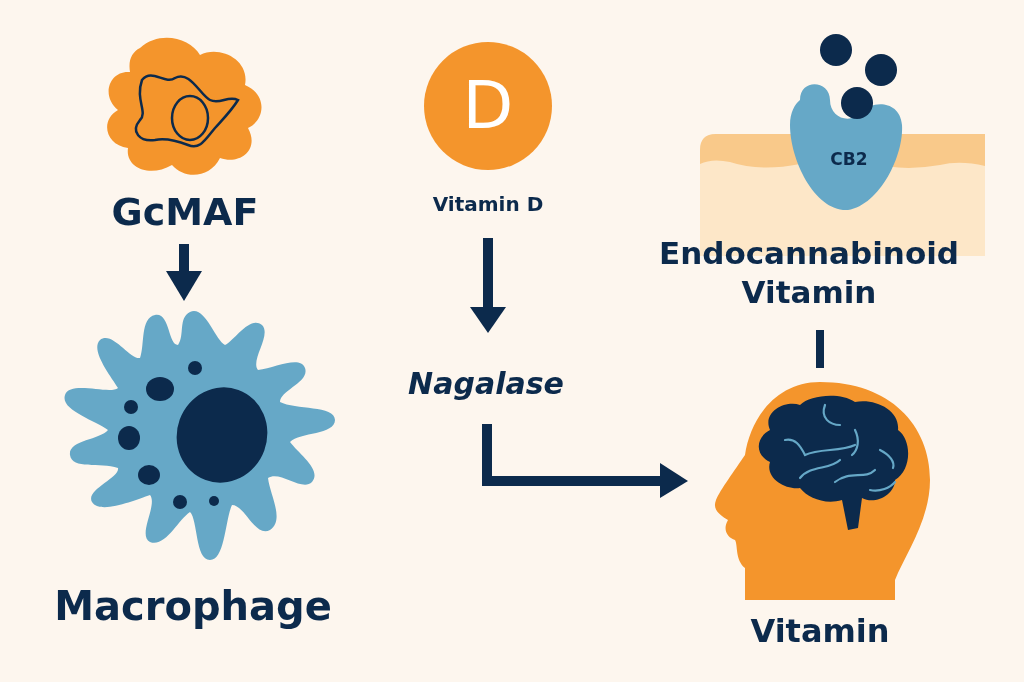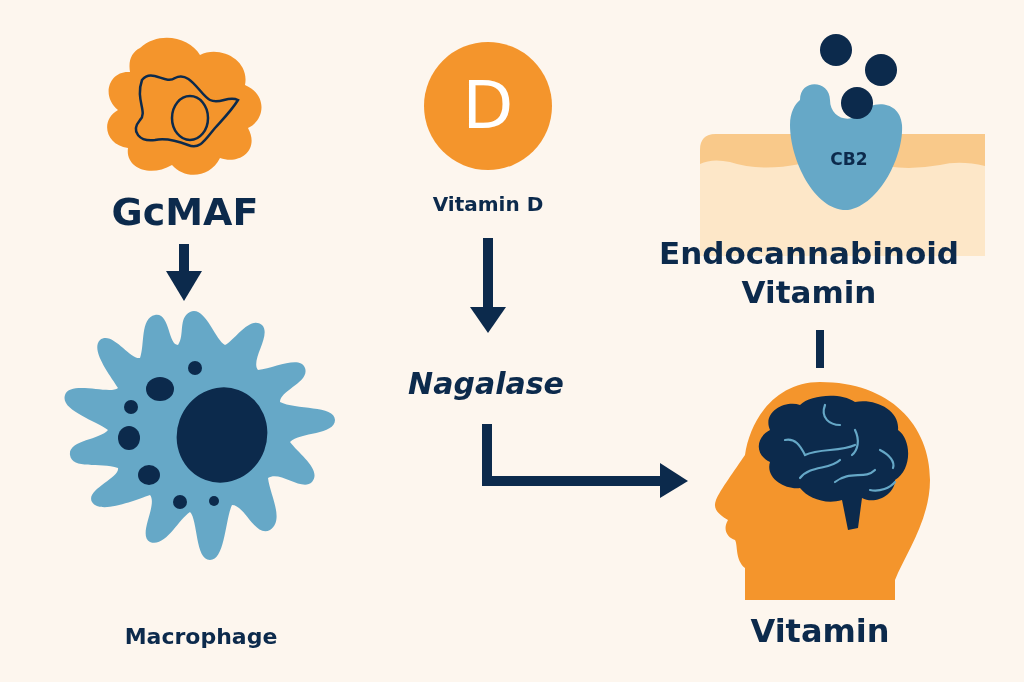--- a/index.html
+++ b/index.html
@@ -89,15 +89,15 @@
 
 <div class="lbl" style="left:380px; top:186px; width:216px; font-size:20px; line-height:36px;">Vitamin D</div>
 
 <div class="lbl" style="left:804px; top:144px; width:90px; font-size:17px; line-height:30px;">CB2</div>
 
 <div class="lbl" style="left:624px; top:234px; width:370px; font-size:31px; line-height:38px;">Endocannabinoid</div>
 <div class="lbl" style="left:624px; top:273px; width:370px; font-size:31px; line-height:38px;">Vitamin</div>
 
 <div class="lbl" style="left:386px; top:366px; width:200px; font-size:30px; line-height:36px;font-style:italic;">Nagalase</div>
 
-<div class="lbl" style="left:56px; top:586px; width:290px; font-size:22px; line-height:40px;margin-top:31px;">Macrophage</div>
+<div class="lbl" style="left:48px; top:586px; width:290px; font-size:40px; line-height:40px;">Macrophage</div>
 
 <div class="lbl" style="left:720px; top:612px; width:200px; font-size:32px; line-height:38px;">Vitamin</div>
 
 </body></html>

